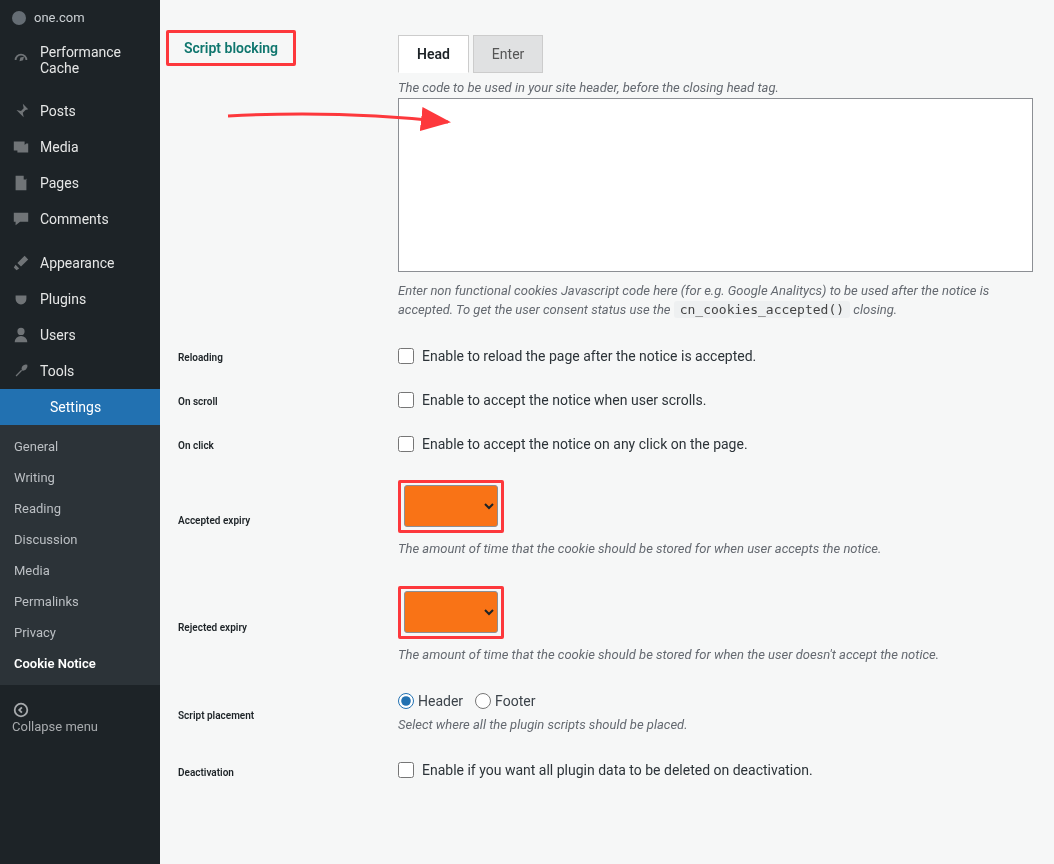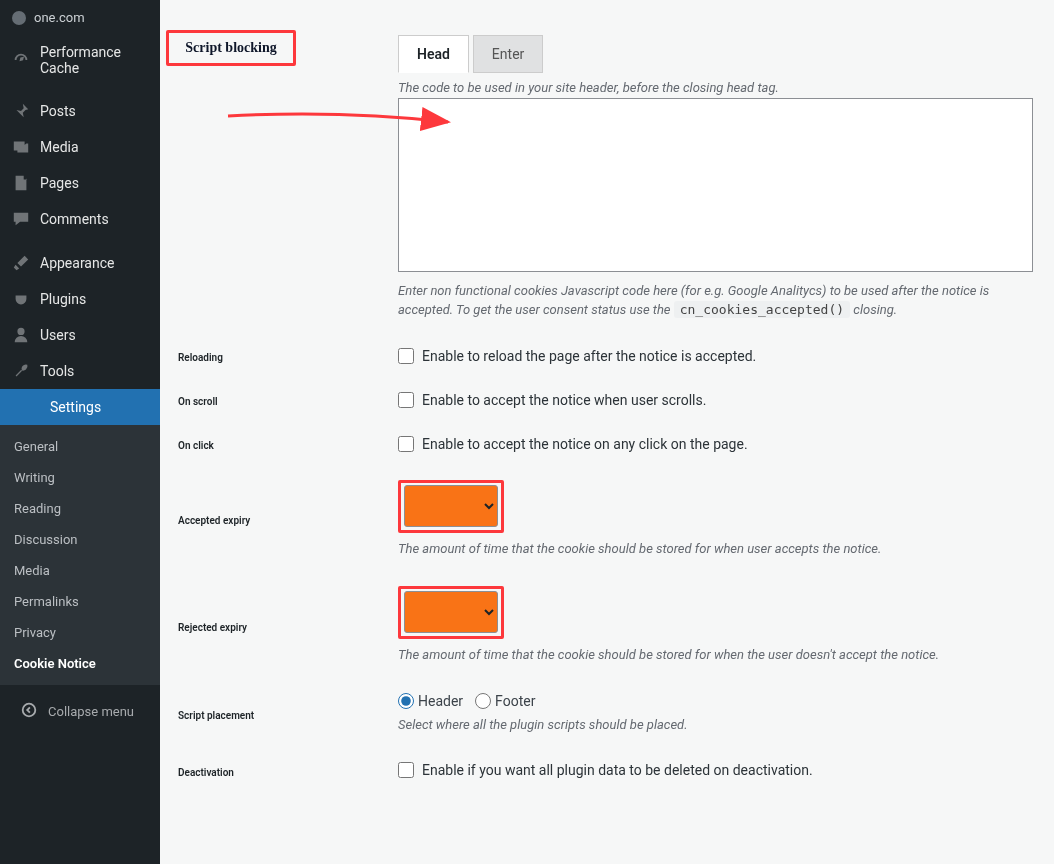--- a/index.html
+++ b/index.html
@@ -11,42 +11,42 @@
 .menu-item { display: flex; align-items: center; padding: 9px 12px; font-size: 14px; cursor: pointer; color: #e5e6e6; }
 .menu-item .ico { width: 18px; height: 18px; margin-right: 10px; opacity: 0.6; display: flex; align-items: center; justify-content: center; }
 .menu-item .ico svg { width: 18px; height: 18px; fill: #a7aaad; }
 .menu-sep { height: 8px; }
 .menu-item.highlight { background: #2271b1; color: #fff; position: relative; gap: 10px; }
 .menu-item.highlight::after { content: ""; position: absolute; right: -8px; top: 50%; transform: translateY(-50%); border: 8px solid transparent; border-right-color: #f6f7f7; }
 .menu-item.highlight .ico svg { fill: #fff; opacity: 1; }
 .submenu { background: #2c3338; padding: 6px 0; }
 .sub-item { padding: 8px 14px; font-size: 13px; color: #bbbfc3; cursor: pointer; }
 .sub-item.active { color: #fff; font-weight: 600; }
-.collapse-item { display: flex; align-items: flex-end; padding: 10px 20px; font-size: 13px; color: #a7aaad; cursor: pointer; margin-top: 6px; }
+.collapse-item { display: flex; align-items: flex-start; padding: 10px 12px; font-size: 13px; color: #a7aaad; cursor: pointer; margin-top: 6px; flex-direction: column; }
 .collapse-item .ico { width: 18px; height: 18px; margin-right: 10px; display: flex; align-items: center; justify-content: center; }
 .main { flex: 1; background: #f6f7f7; padding: 0; position: relative; overflow: hidden; }
 .content-inner { padding: 0 18px 20px 18px; }
 .row { display: flex; align-items: center; padding: 14px 0; }
 .row .label { width: 220px; font-weight: 600; font-size: 10px; color: #1d2327; padding-top: 4px; }
 .row .field { flex: 1; }
 .tabs { display: flex; margin-bottom: 2px; }
 .tab { padding: 10px 18px; border: 1px solid #ccc; background: #e0e1e2; color: #555; font-size: 14px; cursor: pointer; margin-right: 4px; position: relative; top: 1px; }
 .tab.active { background: #fff; border-bottom-color: #fff; color: #1d2327; font-weight: 600; }
 .desc { font-style: italic; color: #646970; font-size: 13px; margin-top: 6px; line-height: 1.5; }
 .textarea { width: 635px; height: 174px; border: 1px solid #8c8f94; background: #fff; padding: 6px; resize: none; font-family: monospace; font-size: 12px; }
 .code-pill { background: #eef0f1; padding: 1px 6px; border-radius: 3px; font-family: monospace; font-style: normal; color: #444; }
 .checkbox-line { display: flex; align-items: center; font-size: 14px; color: #2c3338; }
 .checkbox-line input[type="checkbox"] { width: 16px; height: 16px; margin-right: 8px; border: 1px solid #8c8f94; border-radius: 3px; }
 .select-wrap { display: inline-block; border: 3px solid #fd383c; padding: 2px 3px 3px 3px; border-radius: 2px; }
 .select { width: 94px; height: 30px; border: 1px solid #8c8f94; background: #f97316; font-size: 14px; padding: 20px 8px; color: #1d2327; border-radius: 3px; }
 .radio-line { display: flex; align-items: center; font-size: 14px; gap: 4px; }
 .radio-line input[type="radio"] { width: 16px; height: 16px; accent-color: #2271b1; }
 .radio-line label { margin-right: 8px; }
 .highlight-box { position: absolute; border: 3px solid #fd383c; border-radius: 2px; pointer-events: none; }
-.top-label { position: absolute; left: 6px; top: 30px; width: 130px; height: 36px; display: flex; align-items: center; justify-content: center; font-size: 14px; font-weight: 600; color: #0f172a; font-family: Liberation Serif, serif; }
+.top-label { position: absolute; left: 6px; top: 30px; width: 130px; height: 36px; display: flex; align-items: center; justify-content: center; font-size: 14px; font-weight: 600; color: #0f766e; }
 svg.arrow { position: absolute; }
 </style>
 </head>
 <body>
 
 <div class="container">
   <div class="sidebar">
     <div class="sidebar-top">
       <span class="circle"></span>
       <span>one.com</span>

